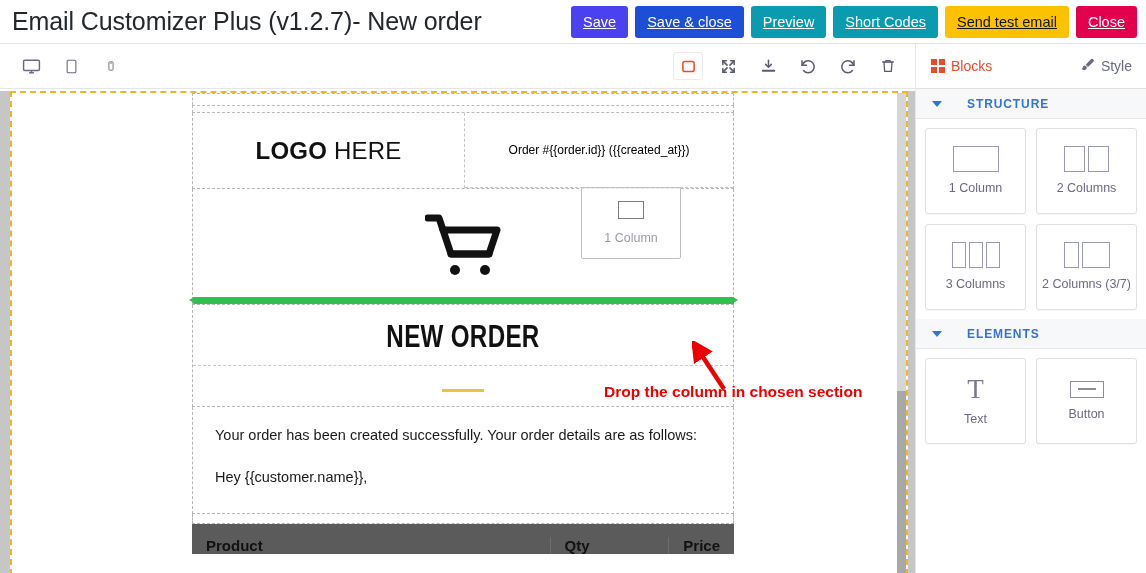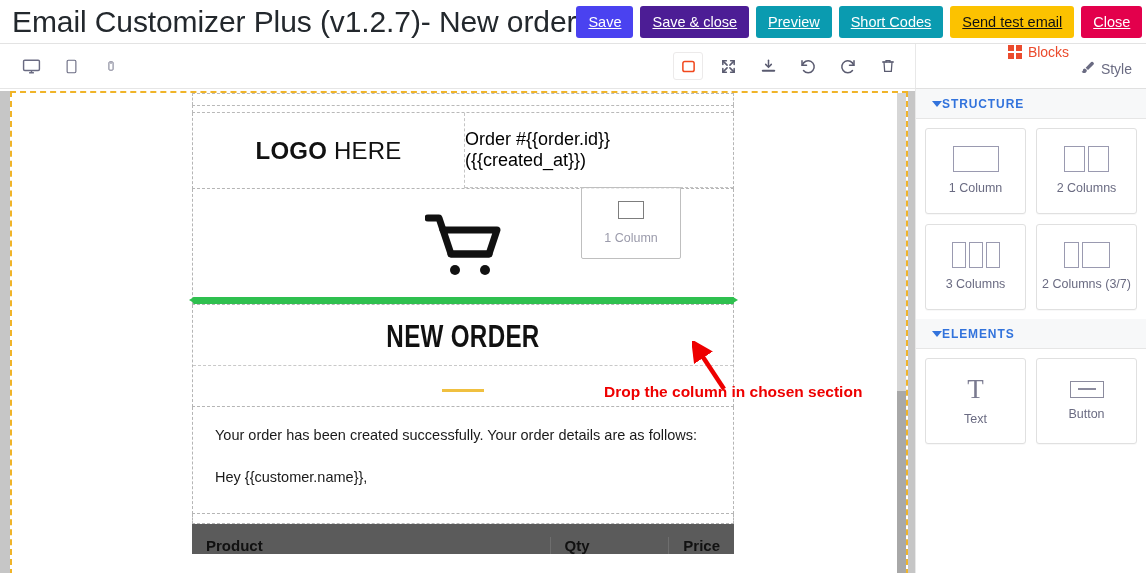--- a/index.html
+++ b/index.html
@@ -15,21 +15,21 @@
 
   
   #topbar {
     position: absolute; left: 0; top: 0;
     width: 1146px; height: 44px;
     background: #ffffff;
     border-bottom: 1px solid #e3e3e3;
     display: flex; align-items: center;
   }
   #page-title {
-    font-size: 30px;
+    font-size: 25px;
     color: #23282d;
     font-weight: 400;
     margin-left: 12px;
     white-space: nowrap;
     letter-spacing: -0.1px;
   }
   #topbar-actions {
     margin-left: auto;
     display: flex; align-items: center; gap: 7px;
     padding-right: 9px;
@@ -75,21 +75,21 @@
     width: 30px; height: 28px;
   }
 
   
   #panel-tabs {
     position: absolute; left: 915px; top: 44px;
     width: 231px; height: 45px;
     background: #ffffff;
     border-bottom: 1px solid #e0e0e0;
     border-left: 1px solid #e8e8e8;
-    display: flex; align-items: center; flex-direction: column;
+    display: flex; align-items: center;
   }
   #tab-blocks, #tab-style {
     display: flex; align-items: center; gap: 6px;
     font-size: 14px; cursor: pointer;
   }
   #tab-blocks { margin-left: 15px; color: #eb4b2d; }
   #tab-style { margin-left: auto; margin-right: 14px; color: #6a6b82; }
   .grid-icon {
     display: inline-grid;
     grid-template-columns: 6px 6px;
@@ -146,21 +146,21 @@
     display: flex; align-items: center; justify-content: center;
   }
   #logo-text { font-size: 24px; color: #111; letter-spacing: 0.2px; }
   #logo-text b { font-weight: 700; }
   #logo-text span { font-weight: 400; }
   #order-cell {
     flex: 1;
     display: flex; align-items: center; justify-content: center;
     border-bottom: 1px dashed #c5c5c5;
   }
-  #order-meta { font-size: 18px; color: #000; }
+  #order-meta { font-size: 12px; color: #000; }
 
   #cart-sec {
     height: 116px;
     border: 1px dashed #b5b5b5; border-top: none;
     display: flex; align-items: center; justify-content: center;
   }
   #neworder-sec {
     border: 1px dashed #b5b5b5; border-top: none;
     padding-top: 14px;
   }
@@ -250,21 +250,21 @@
     width: 231px; height: 484px;
     background: #ffffff;
     border-left: 1px solid #e8e8e8;
     overflow: hidden;
   }
   .panel-section-head {
     height: 30px;
     background: #f7f8f9;
     border-bottom: 1px solid #e6e6e6;
     display: flex; align-items: center;
-    gap: 0;
+    gap: 25px;
     padding-left: 16px;
     cursor: pointer;
   }
   .caret {
     width: 0; height: 0;
     border-left: 5px solid transparent;
     border-right: 5px solid transparent;
     border-top: 6px solid #3273dc;
   }
   .panel-section-title {
@@ -299,21 +299,21 @@
   .glyph-btn { width: 34px; height: 17px; border: 1px solid #8b8b9e; display: flex; align-items: center; justify-content: center; }
   .glyph-btn i { display: block; width: 18px; height: 2px; background: #8b8b9e; }
 </style>
 </head>
 <body>
 
 <div id="topbar">
   <div id="page-title">Email Customizer Plus (v1.2.7)- New order</div>
   <div id="topbar-actions">
     <button class="tbtn" style="background: rgb(74, 66, 240); color: rgb(255, 255, 255);">Save</button>
-    <button class="tbtn" style="background: #4c1d95; color: rgb(255, 255, 255);">Save &amp; close</button>
+    <button class="tbtn" style="background: #1d4ed8; color: rgb(255, 255, 255);">Save &amp; close</button>
     <button class="tbtn" style="background: rgb(10, 155, 176); color: rgb(255, 255, 255);">Preview</button>
     <button class="tbtn" style="background: rgb(10, 155, 176); color: rgb(255, 255, 255);">Short Codes</button>
     <button class="tbtn" style="background: rgb(252, 194, 0); color: rgb(17, 17, 17);">Send test email</button>
     <button class="tbtn" style="background: rgb(227, 0, 76); color: rgb(255, 255, 255);">Close</button>
   </div>
 </div>
 
 <div id="toolbar">
   <div id="device-group">
     <div class="ticon">

